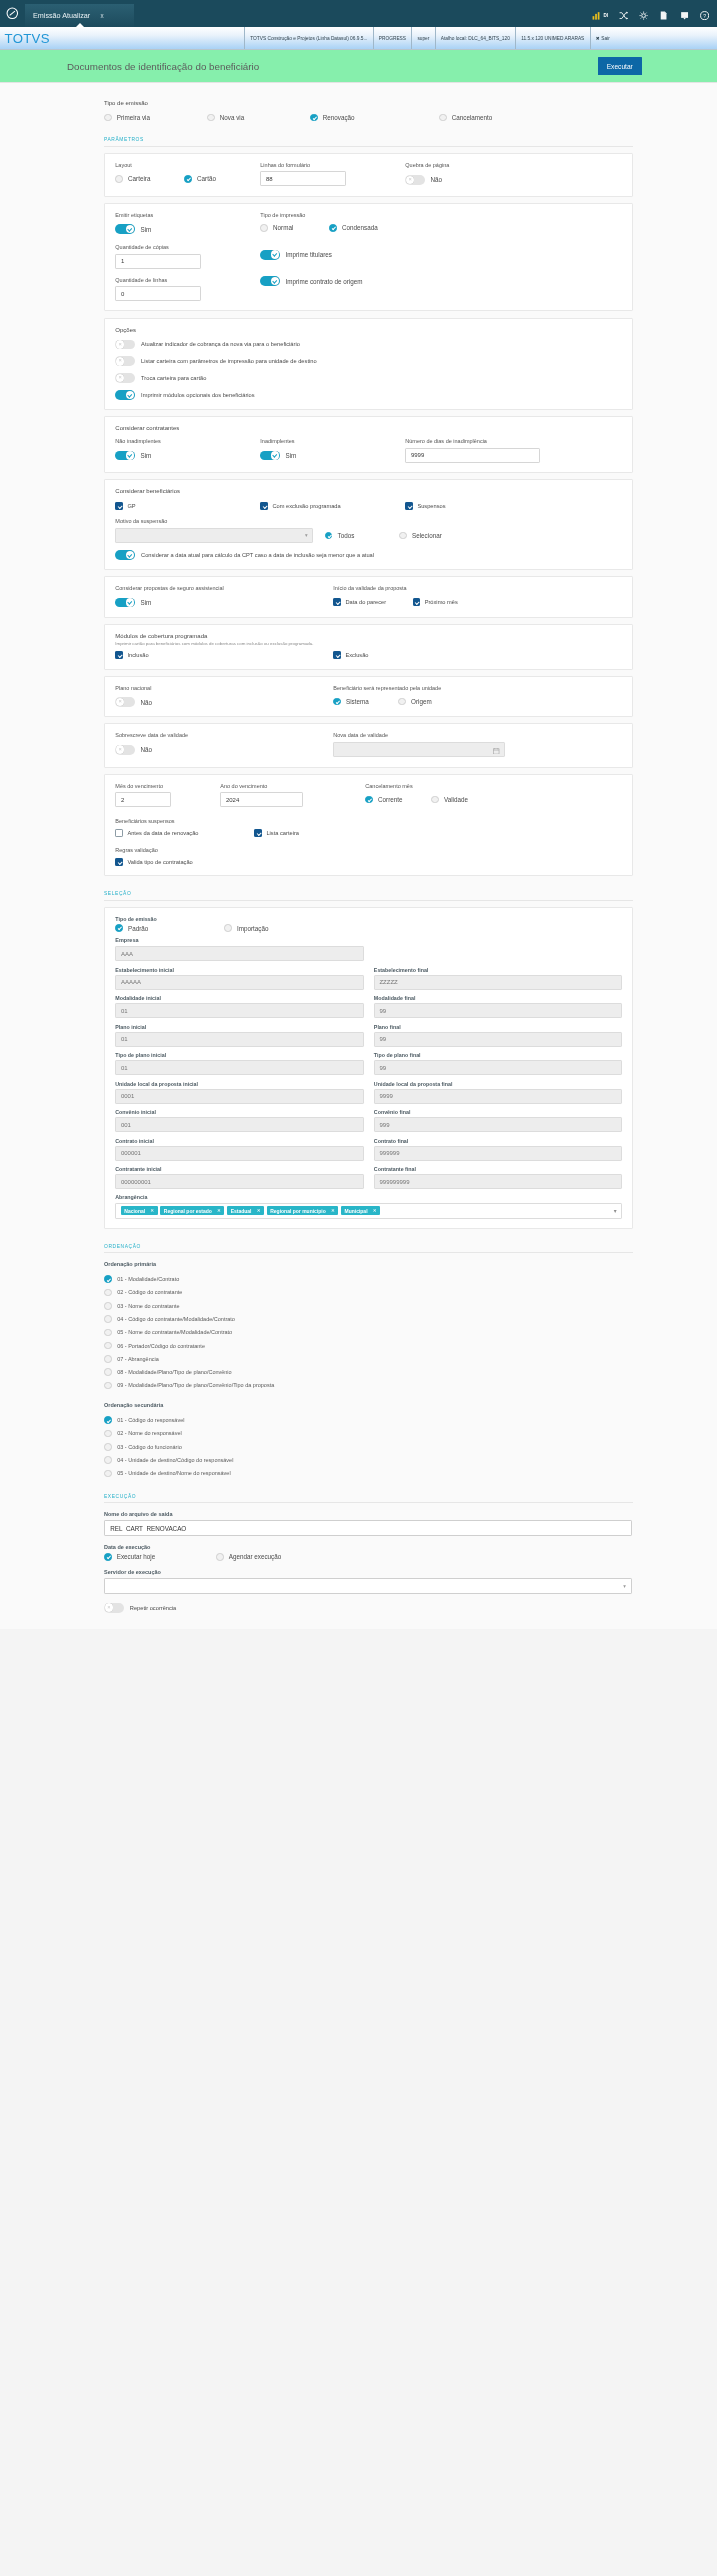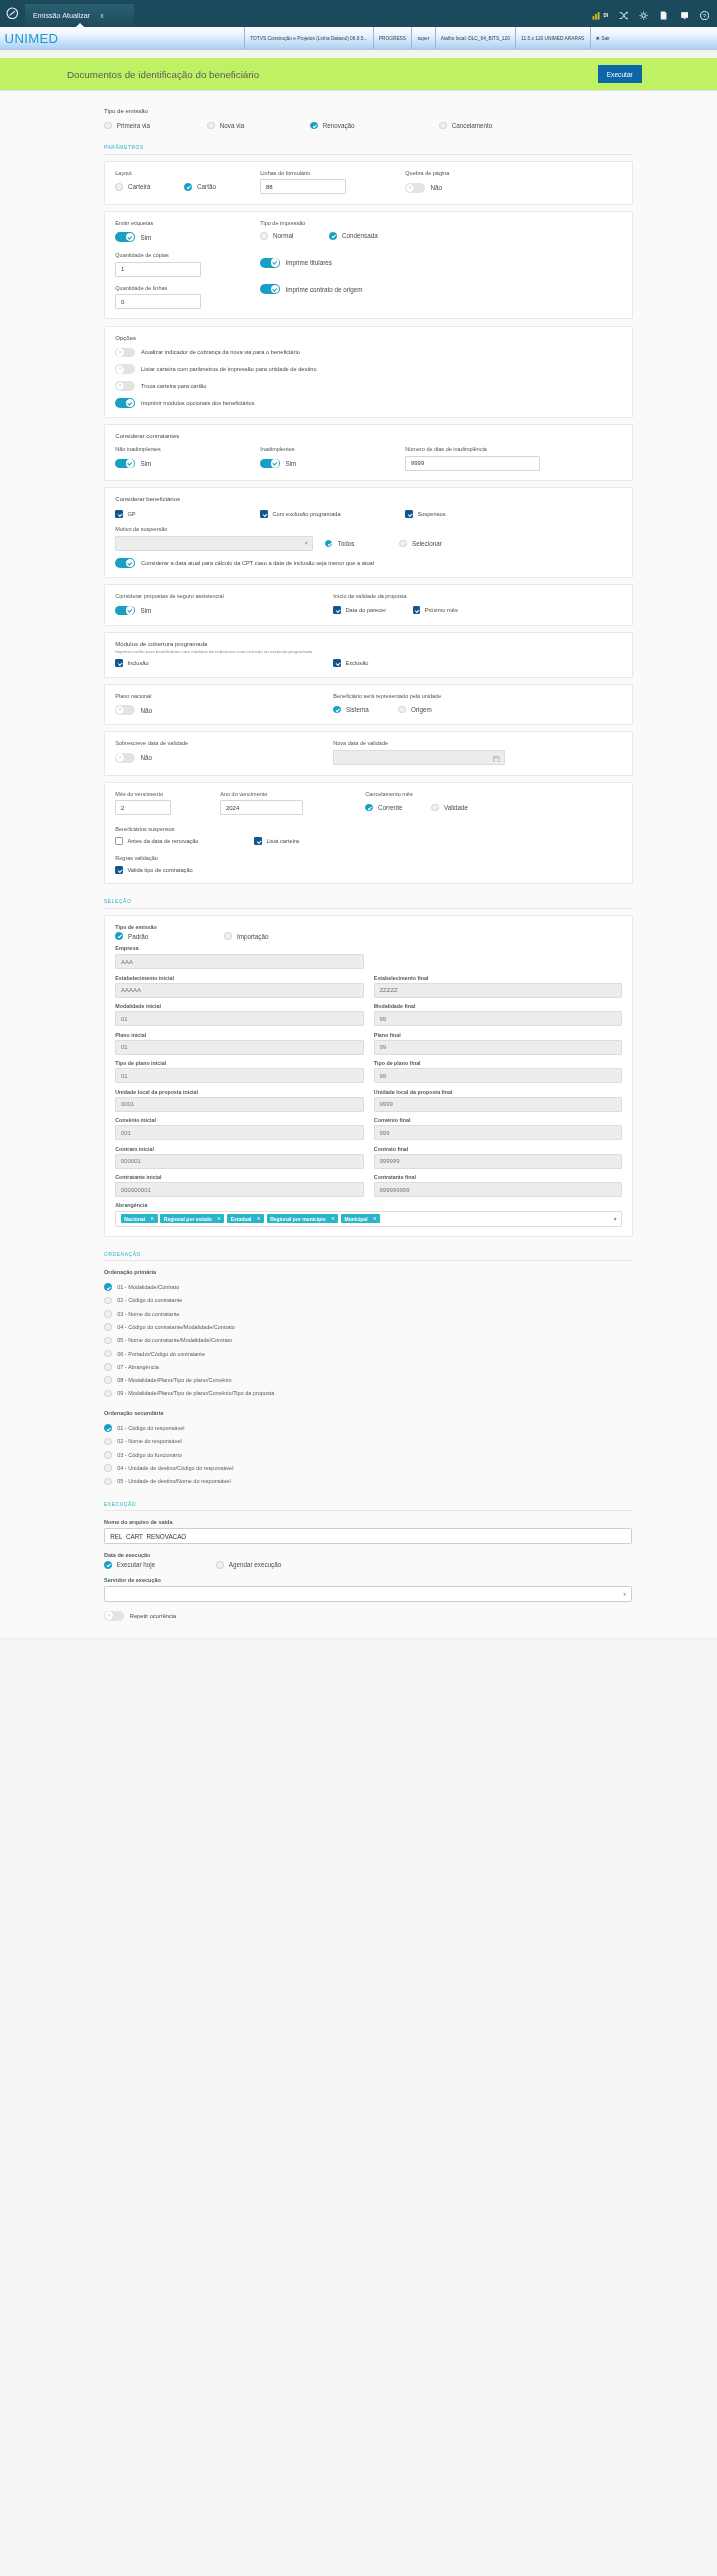--- a/index.html
+++ b/index.html
@@ -49,22 +49,22 @@
   }
   .statuscell{
     display:flex;align-items:center;justify-content:center;padding:0 5.2px;
     font-size:4.8px;color:#33434d;border-left:0.6px solid #9fb7c9;white-space:nowrap;
   }
   .statuscell.sair{color:#2b3f4c;gap:1.7px;}
   .sair-x{font-size:4.6px;}
 
   
   .page-head{
-    background:#bef264; height:33px; display:flex; align-items:center;
-    padding:0 11.5px 0 3.4px; border-bottom:0.6px solid #e4e4e4;margin-top:8px;
+    background:#86efac; height:33px; display:flex; align-items:center;
+    padding:0 11.5px 0 3.4px; border-bottom:0.6px solid #e4e4e4;
   }
   .page-title{font-size:9.8px;color:#5c5c5c;font-weight:400;}
   .exec-btn{
     margin-left:auto; background:#0d67a6; color:#fff; border:none;
     font-size:6.6px; padding:5.2px 9.2px; cursor:pointer; border-radius:0.6px;
     font-family:inherit;
   }
 
   
   .canvas{background:#fafafa;padding:9.2px 0 16px 0;}
@@ -238,21 +238,21 @@
           <path d="M6 12l2 3 2-3z" fill="#fff"></path>
         </svg></span>
     <span class="ic"><svg viewBox="0 0 16 16">
           <circle cx="8" cy="8" r="7" fill="none" stroke="#fff" stroke-width="1.7"></circle>
           <text x="8" y="11.5" font-size="9" fill="#fff" text-anchor="middle" font-family="Liberation Sans">?</text>
         </svg></span>
   </div>
 </div>
 
 <div class="totvsbar">
-  <div class="totvs-logo">UNIMED</div>
+  <div class="totvs-logo">TOTVS</div>
   <div class="statuscell">TOTVS Construção e Projetos (Linha Datasul) 06.9.5...</div>
   <div class="statuscell">PROGRESS</div>
   <div class="statuscell">super</div>
   <div class="statuscell">Atalho local: DLC_64_BITS_120</div>
   <div class="statuscell">11.5.x 120 UNIMED ARARAS</div>
   <div class="statuscell sair">
     <span class="sair-x">✖</span>
     <span>Sair</span>
   </div>
 </div>

